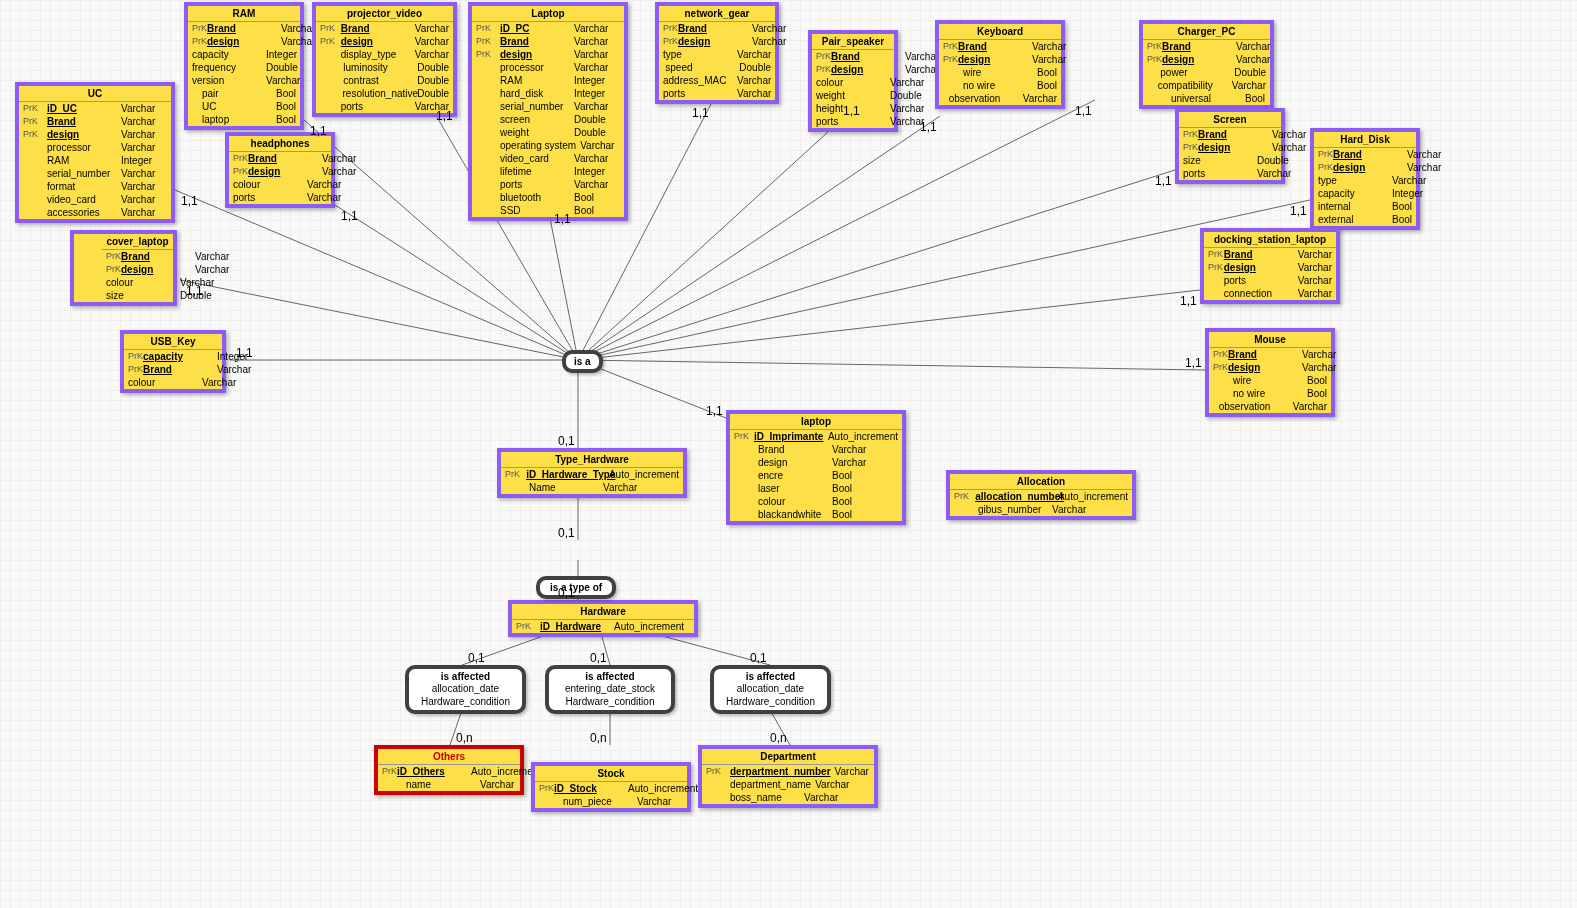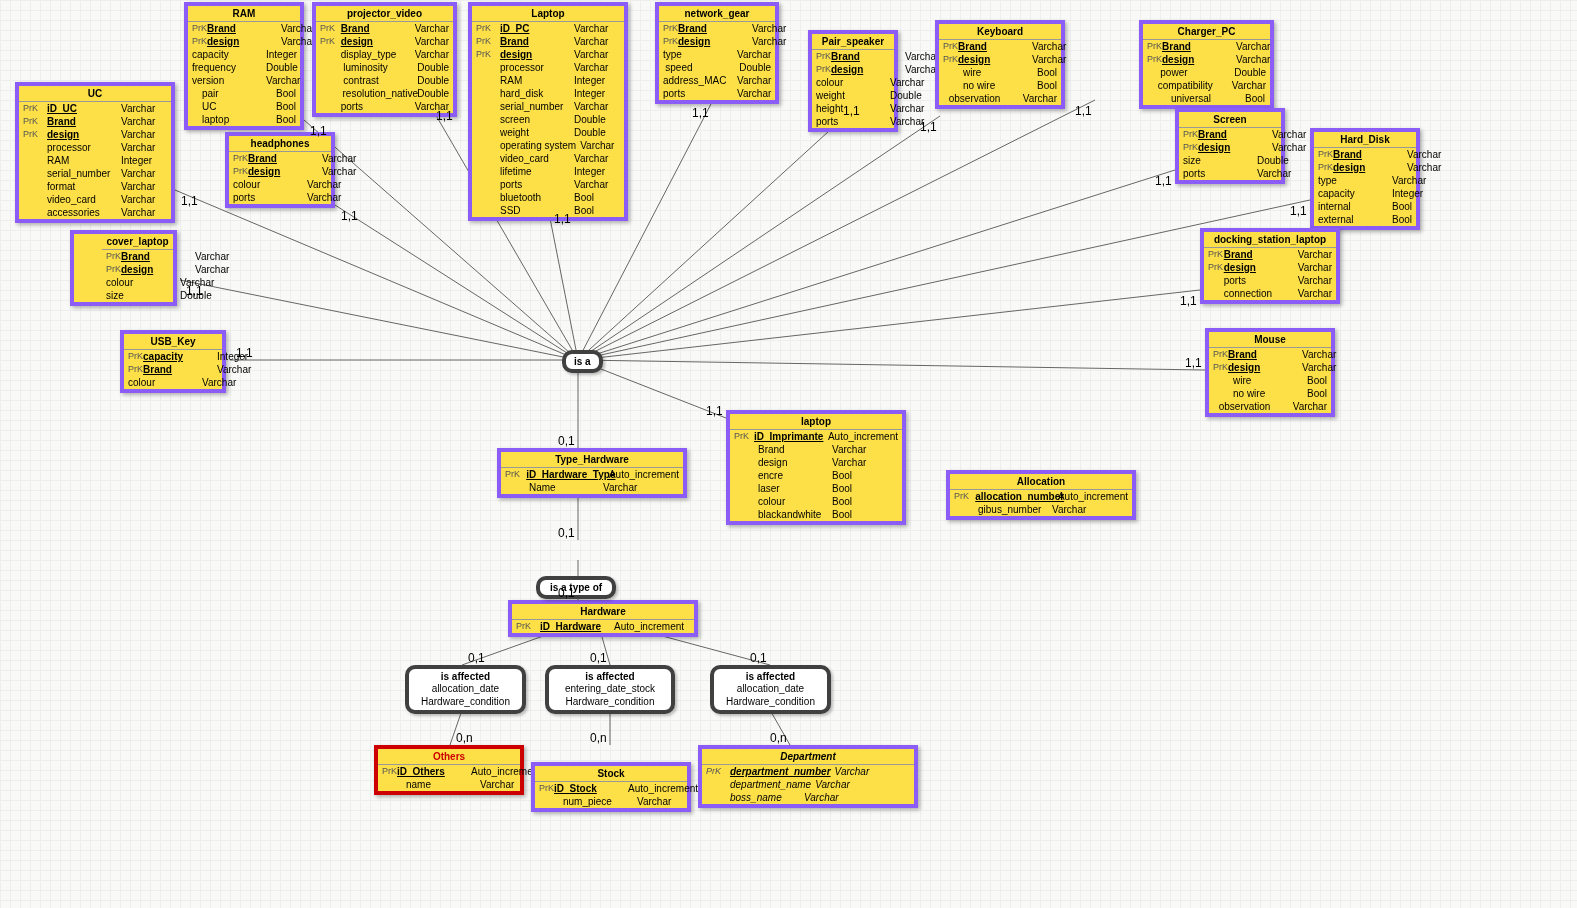--- a/index.html
+++ b/index.html
@@ -682,21 +682,21 @@
         <span class="attr-key">PrK</span>
         <span class="attr-name pk">iD_Stock</span>
         <span class="attr-type">Auto_increment</span>
       </div>
       <div class="attr-row">
         <span class="attr-key"></span>
         <span class="attr-name">num_piece</span>
         <span class="attr-type">Varchar</span>
       </div>
     </div>
-    <div class="entity" style="left: 698px; top: 745px; width: 220px; font-style: italic;">
+    <div class="entity" style="left: 698px; top: 745px; width: 180px;">
       <div class="entity-title">Department</div>
       <div class="attr-row">
         <span class="attr-key">PrK</span>
         <span class="attr-name pk">derpartment_number</span>
         <span class="attr-type">Varchar</span>
       </div>
       <div class="attr-row">
         <span class="attr-key"></span>
         <span class="attr-name">department_name</span>
         <span class="attr-type">Varchar</span>

